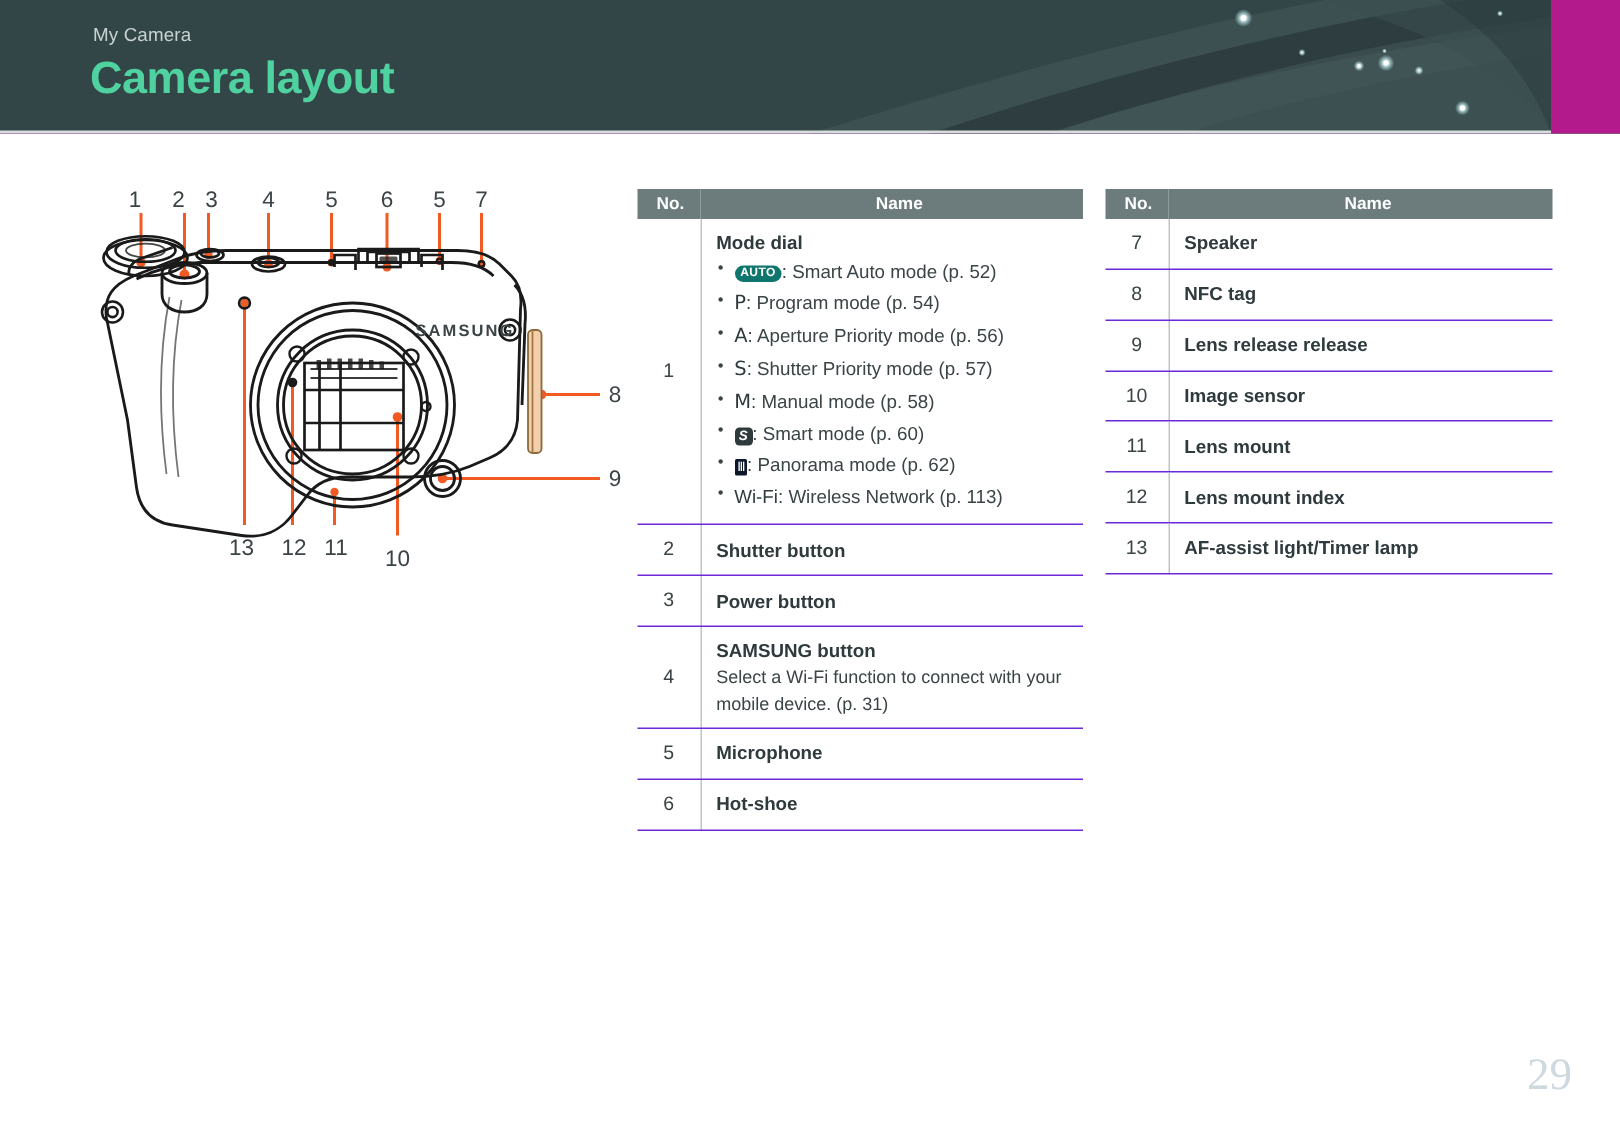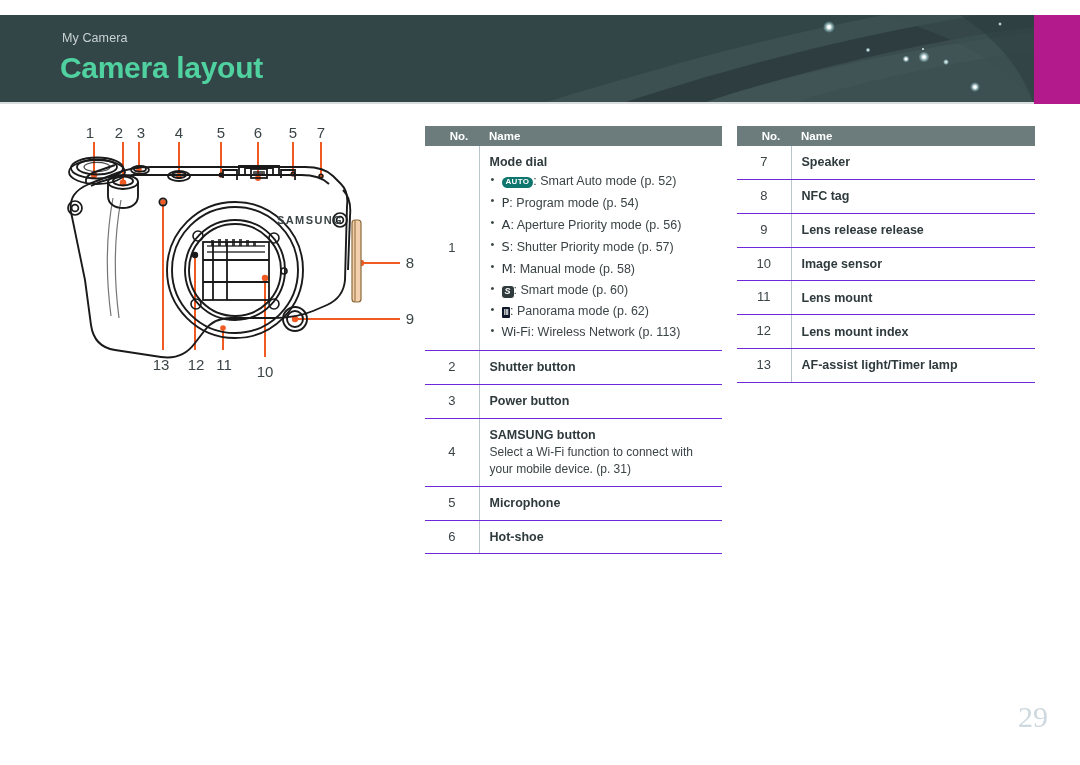--- a/index.html
+++ b/index.html
@@ -11,21 +11,21 @@
     height: 765px;
     background: #ffffff;
     font-family: "Liberation Sans", sans-serif;
     overflow: hidden;
     position: relative;
   }
 
   
   .header {
     position: absolute;
-    left: 0; top: 15px;
+    left: 0; top: 0;
     width: 1080px;
     height: 89px;
     background: #a21caf;
     overflow: hidden;
   }
   .hdr-swoosh {
     position: absolute;
     left: 0; top: 0;
     width: 1080px; height: 89px;
   }
@@ -80,26 +80,26 @@
     color: #3b4446;
   }
   .table-left  { left: 425px; top: 126px; width: 297px; }
   .table-right { left: 737px; top: 126px; width: 298px; }
 
   .table th {
     background: #6c7c7c;
     color: #ffffff;
     font-size: 11.5px;
     font-weight: bold;
-    text-align: left;
+    text-align: center;
     padding: 4px 0 4px 10px;
     height: 12px;
     border: none;
   }
-  .table th.col-no { width: 40px; padding-left: 14px; text-align: center; }
+  .table th.col-no { width: 40px; padding-left: 2px; text-align: center; }
 
   .table td {
     border-bottom: 1px solid #6d28d9;
     vertical-align: middle;
     padding: 7px 8px 7px 10px;
     line-height: 1.45;
   }
   .table td.col-no {
     width: 40px;
     padding: 7px 0;

